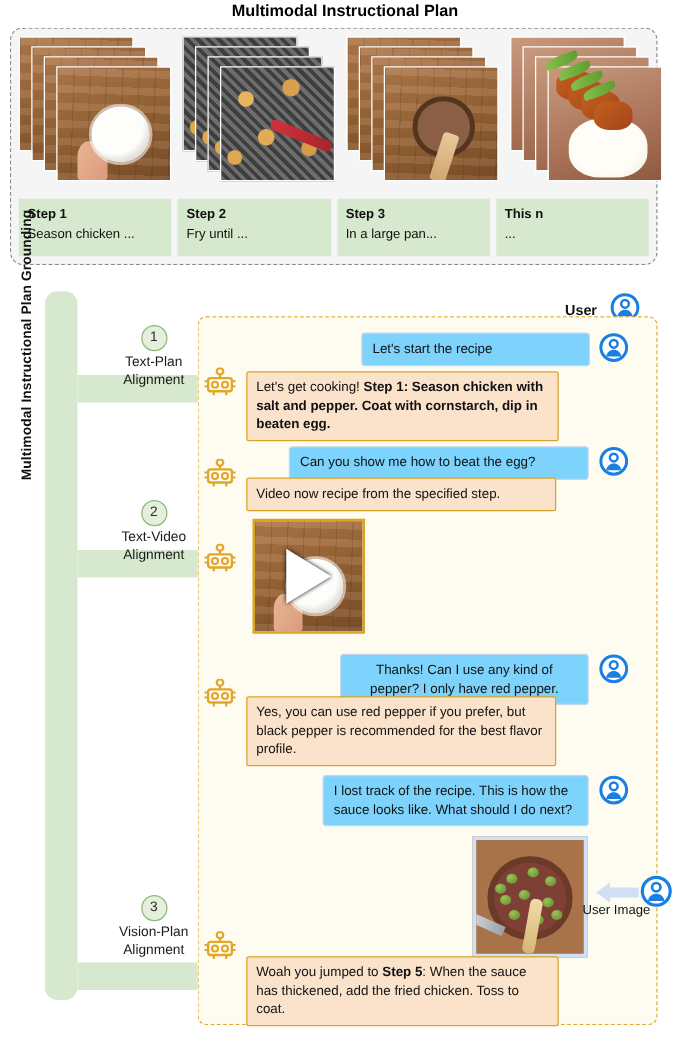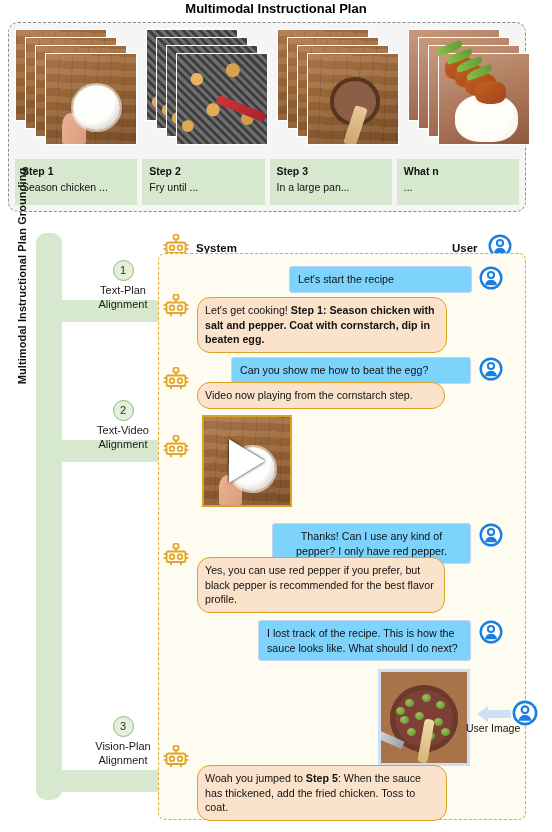--- a/index.html
+++ b/index.html
@@ -175,21 +175,21 @@
 
   
   #system-header{position:absolute;left:162px;top:234px;display:flex;align-items:center;gap:6px;}
   #system-header .lbl{font-size:11.5px;font-weight:bold;color:#111;}
   #user-header{position:absolute;left:452px;top:234px;display:flex;align-items:center;gap:10px;justify-content:flex-end;}
   #user-header .lbl{font-size:11.5px;font-weight:bold;color:#111;}
 
   
   .bubble{position:absolute;box-sizing:border-box;font-size:10.7px;line-height:14.6px;}
   .bubble.bot{
-    background:#fbe3cb;border:1.4px solid #d9a425;border-radius:13px;
+    background:#fbe3cb;border:1.4px solid #d9a425;border-radius:2px;
     padding:5px 7px;color:#111;
   }
   .bubble.usr{
     background:#7dd3fc;border:1px solid #c3d4ec;border-radius:3px;
     padding:5px 8px;color:#111;text-align:left;
   }
   .bubble b{font-weight:bold;}
 
   
   .bot-icon{position:absolute;width:30px;height:26px;}
@@ -285,21 +285,21 @@
         </div>
         <div class="cap">
           <div class="t">Step 2</div>
           <div class="d">Fry until ...</div>
         </div>
         <div class="cap">
           <div class="t">Step 3</div>
           <div class="d">In a large pan...</div>
         </div>
         <div class="cap">
-          <div class="t">What n</div>
+          <div class="t">This n</div>
           <div class="d">...</div>
         </div>
       </div>
     </div>
   </div>
 
   <div id="grounding-bar"></div>
   <div id="grounding-label">Multimodal Instructional Plan Grounding</div>
 
   <div class="garrow" style="left:62px;top:300px;width:120px;">
@@ -327,38 +327,20 @@
       <span>Text-Video</span><br><span>Alignment</span>
     </div>
   </div>
   <div class="stage" style="left:68px;top:716px;">
     <div class="num">3</div>
     <div class="nm">
       <span>Vision-Plan</span><br><span>Alignment</span>
     </div>
   </div>
 
-  <div id="system-header">
-    <span>
-      <svg width="28" height="24" viewBox="0 0 28 24">
-        <circle cx="14" cy="3" r="2.6" fill="none" stroke="#e2a62a" stroke-width="1.8"></circle>
-        <line x1="14" y1="5.6" x2="14" y2="8.5" stroke="#e2a62a" stroke-width="1.8"></line>
-        <rect x="4.5" y="8.5" width="19" height="10.5" rx="2" fill="none" stroke="#e2a62a" stroke-width="1.9"></rect>
-        <circle cx="10" cy="13.8" r="2.4" fill="none" stroke="#e2a62a" stroke-width="1.7"></circle>
-        <circle cx="18" cy="13.8" r="2.4" fill="none" stroke="#e2a62a" stroke-width="1.7"></circle>
-        <line x1="1.6" y1="11" x2="4.5" y2="11" stroke="#e2a62a" stroke-width="1.7"></line>
-        <line x1="1.6" y1="15" x2="4.5" y2="15" stroke="#e2a62a" stroke-width="1.7"></line>
-        <line x1="23.5" y1="11" x2="26.4" y2="11" stroke="#e2a62a" stroke-width="1.7"></line>
-        <line x1="23.5" y1="15" x2="26.4" y2="15" stroke="#e2a62a" stroke-width="1.7"></line>
-        <line x1="9" y1="19" x2="9" y2="22.2" stroke="#e2a62a" stroke-width="1.8"></line>
-        <line x1="19" y1="19" x2="19" y2="22.2" stroke="#e2a62a" stroke-width="1.8"></line>
-      </svg>
-    </span>
-    <span class="lbl">System</span>
-  </div>
 
   <div id="user-header">
     <span class="lbl">User</span>
     <span>
       <svg width="24" height="24" viewBox="0 0 24 24">
         <circle cx="12" cy="12" r="10.3" fill="#fff" stroke="#1a7fe0" stroke-width="2.4"></circle>
         <circle cx="12" cy="9" r="3.1" fill="none" stroke="#1a7fe0" stroke-width="2"></circle>
         <path d="M5.9 19.2c0.6-3.6 3.2-5.4 6.1-5.4s5.5 1.8 6.1 5.4z" fill="#1a7fe0"></path>
       </svg>
     </span>
@@ -409,21 +391,21 @@
       <circle cx="10" cy="13.8" r="2.4" fill="none" stroke="#e2a62a" stroke-width="1.7"></circle>
       <circle cx="18" cy="13.8" r="2.4" fill="none" stroke="#e2a62a" stroke-width="1.7"></circle>
       <line x1="1.6" y1="11" x2="4.5" y2="11" stroke="#e2a62a" stroke-width="1.7"></line>
       <line x1="1.6" y1="15" x2="4.5" y2="15" stroke="#e2a62a" stroke-width="1.7"></line>
       <line x1="23.5" y1="11" x2="26.4" y2="11" stroke="#e2a62a" stroke-width="1.7"></line>
       <line x1="23.5" y1="15" x2="26.4" y2="15" stroke="#e2a62a" stroke-width="1.7"></line>
       <line x1="9" y1="19" x2="9" y2="22.2" stroke="#e2a62a" stroke-width="1.8"></line>
       <line x1="19" y1="19" x2="19" y2="22.2" stroke="#e2a62a" stroke-width="1.8"></line>
     </svg>
   </span>
-  <div class="bubble bot" style="left:197px;top:382px;width:248px;">Video now playing from the cornstarch step.</div>
+  <div class="bubble bot" style="left:197px;top:382px;width:248px;">Video now recipe from the specified step.</div>
 
   <span class="bot-icon" style="left:162px;top:435px;">
     <svg width="28" height="24" viewBox="0 0 28 24">
       <circle cx="14" cy="3" r="2.6" fill="none" stroke="#e2a62a" stroke-width="1.8"></circle>
       <line x1="14" y1="5.6" x2="14" y2="8.5" stroke="#e2a62a" stroke-width="1.8"></line>
       <rect x="4.5" y="8.5" width="19" height="10.5" rx="2" fill="none" stroke="#e2a62a" stroke-width="1.9"></rect>
       <circle cx="10" cy="13.8" r="2.4" fill="none" stroke="#e2a62a" stroke-width="1.7"></circle>
       <circle cx="18" cy="13.8" r="2.4" fill="none" stroke="#e2a62a" stroke-width="1.7"></circle>
       <line x1="1.6" y1="11" x2="4.5" y2="11" stroke="#e2a62a" stroke-width="1.7"></line>
       <line x1="1.6" y1="15" x2="4.5" y2="15" stroke="#e2a62a" stroke-width="1.7"></line>

